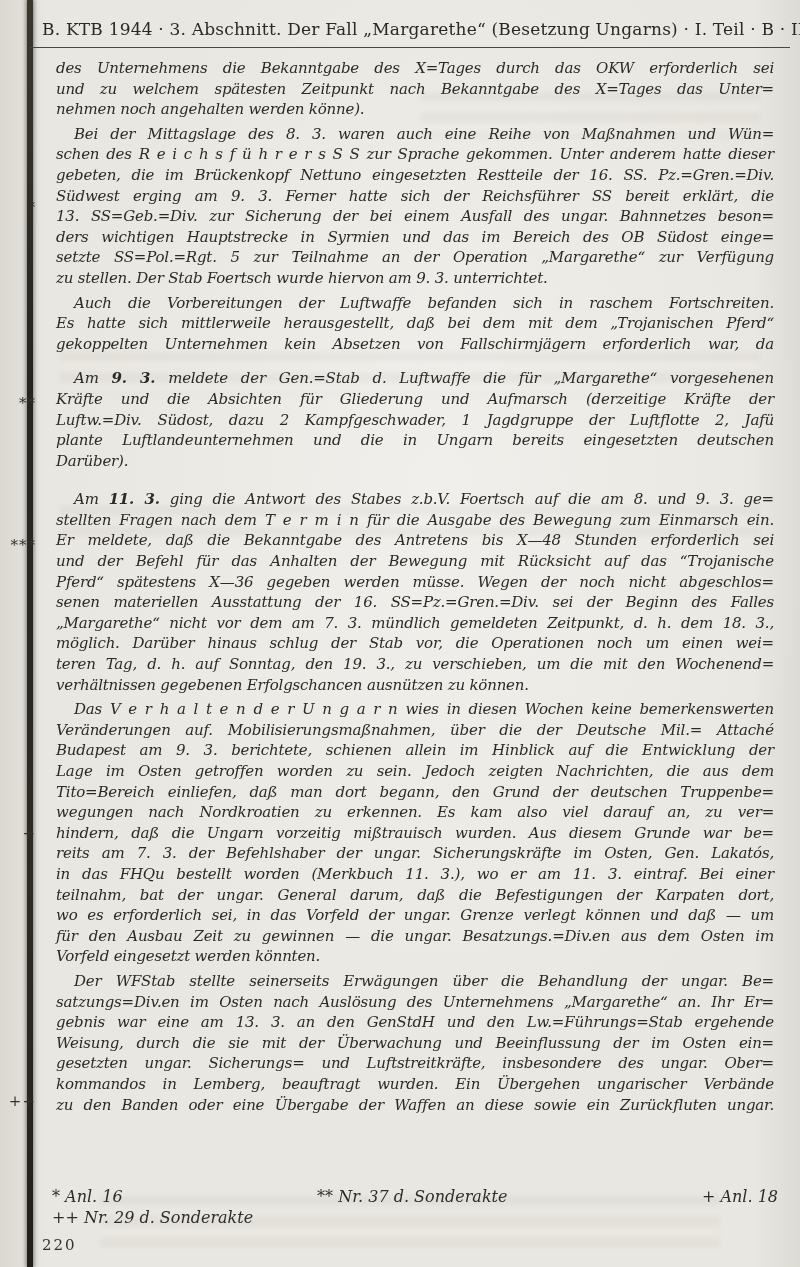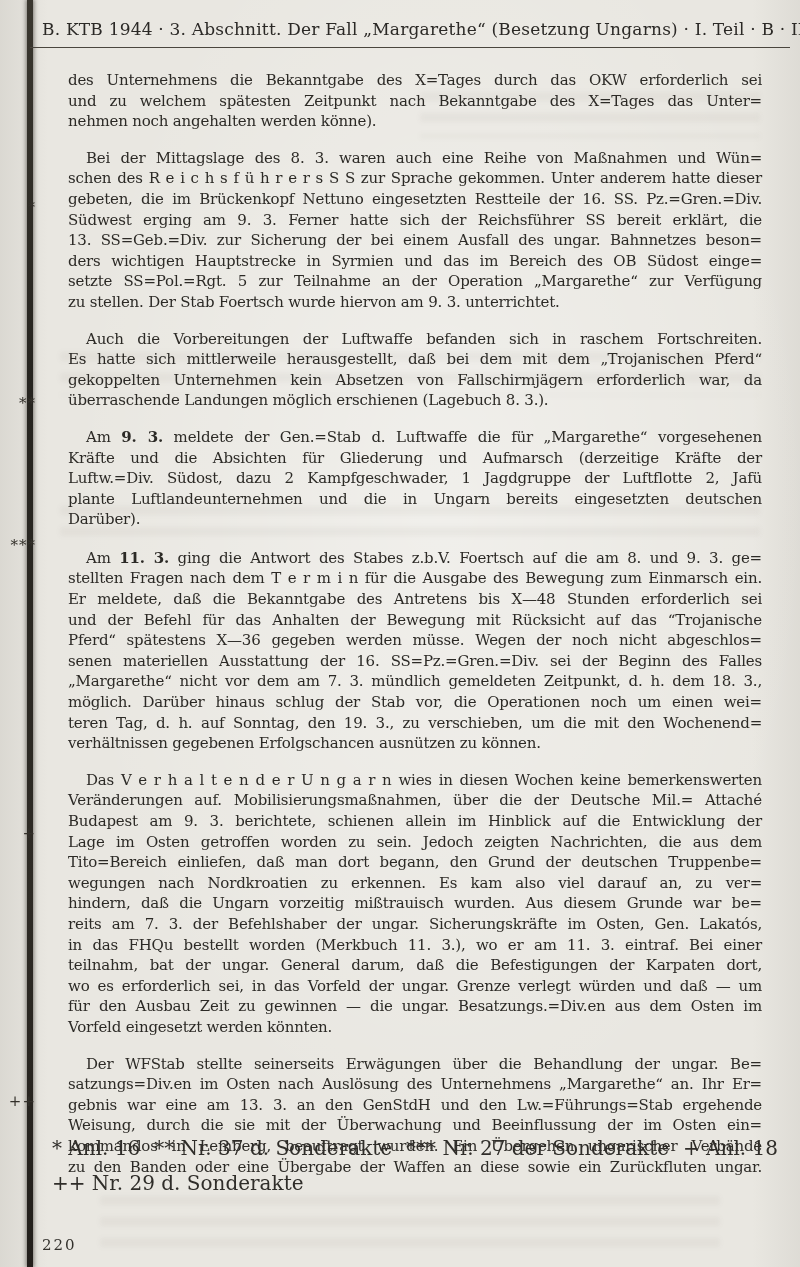--- a/index.html
+++ b/index.html
@@ -26,39 +26,39 @@
   }
   .header-rule{
     position:absolute;left:30px;top:47px;width:760px;height:1px;
     background:#4a463e;
   }
   .body-text{
     position:absolute;left:52px;top:54px;width:726px;
     font-size:15px;line-height:20.6px;letter-spacing:-0.2px;
     color:#2c2a26;
   }
-  .para{margin:16px;}
+  .para{margin:4px;font-style:italic;}
   .line{
     text-align:justify;text-align-last:justify;-moz-text-align-last:justify;
     min-height:20.6px;
   }
   .line.last{text-align-last:left;-moz-text-align-last:left;}
   .line.last.fulljust{text-align-last:justify;-moz-text-align-last:justify;}
   .line.first{text-indent:18px;}
   .line b{font-weight:700;}
   .margin-mark{
     position:absolute;left:2px;width:34px;text-align:right;
     font-size:15px;letter-spacing:1px;color:#33302a;
   }
   .footnotes{
-    position:absolute;left:52px;top:1138px;width:726px;
-    font-size:20px;line-height:21px;color:#2f2d29;
+    position:absolute;left:52px;top:1186px;width:726px;
+    font-style:italic;font-size:16px;line-height:21px;color:#2f2d29;
   }
   .fn-row1{display:flex;justify-content:space-between;}
-  .fn-row2{margin-top:14px;}
+  .fn-row2{margin-top:0;}
   .page-number{
     position:absolute;left:42px;top:1236px;
     font-size:15px;letter-spacing:2px;color:#33312c;
   }
   
   .showthrough{
     position:absolute;pointer-events:none;opacity:0.55;
     background:repeating-linear-gradient(180deg, rgba(125,118,105,0.12) 0px, rgba(125,118,105,0.12) 9px, rgba(125,118,105,0) 9px, rgba(125,118,105,0) 21px);
     filter:blur(2.5px);
   }
@@ -99,21 +99,20 @@
         <div class="line">Südwest erging am 9. 3. Ferner hatte sich der Reichsführer SS bereit erklärt, die</div>
         <div class="line">13. SS=Geb.=Div. zur Sicherung der bei einem Ausfall des ungar. Bahnnetzes beson=</div>
         <div class="line">ders wichtigen Hauptstrecke in Syrmien und das im Bereich des OB Südost einge=</div>
         <div class="line">setzte SS=Pol.=Rgt. 5 zur Teilnahme an der Operation „Margarethe“ zur Verfügung</div>
         <div class="line last">zu stellen. Der Stab Foertsch wurde hiervon am 9. 3. unterrichtet.</div>
       </div>
       <div class="para">
         <div class="line first">Auch die Vorbereitungen der Luftwaffe befanden sich in raschem Fortschreiten.</div>
         <div class="line">Es hatte sich mittlerweile herausgestellt, daß bei dem mit dem „Trojanischen Pferd“</div>
         <div class="line">gekoppelten Unternehmen kein Absetzen von Fallschirmjägern erforderlich war, da</div>
-        <div class="line last">überraschende Landungen möglich erschienen (Lagebuch 8. 3.).</div>
       </div>
       <div class="para" style="margin-top: 14px;">
         <div class="line first">Am <b>9. 3.</b> meldete der Gen.=Stab d. Luftwaffe die für „Margarethe“ vorgesehenen</div>
         <div class="line">Kräfte und die Absichten für Gliederung und Aufmarsch (derzeitige Kräfte der</div>
         <div class="line">Luftw.=Div. Südost, dazu 2 Kampfgeschwader, 1 Jagdgruppe der Luftflotte 2, Jafü</div>
         <div class="line">plante Luftlandeunternehmen und die in Ungarn bereits eingesetzten deutschen</div>
         <div class="line last">Darüber).</div>
       </div>
       <div class="para" style="margin-top: 18px;">
         <div class="line first">Am <b>11. 3.</b> ging die Antwort des Stabes z.b.V. Foertsch auf die am 8. und 9. 3. ge=</div>
@@ -131,39 +130,39 @@
         <div class="line first">Das V e r h a l t e n  d e r  U n g a r n wies in diesen Wochen keine bemerkenswerten</div>
         <div class="line">Veränderungen auf. Mobilisierungsmaßnahmen, über die der Deutsche Mil.= Attaché</div>
         <div class="line">Budapest am 9. 3. berichtete, schienen allein im Hinblick auf die Entwicklung der</div>
         <div class="line">Lage im Osten getroffen worden zu sein. Jedoch zeigten Nachrichten, die aus dem</div>
         <div class="line">Tito=Bereich einliefen, daß man dort begann, den Grund der deutschen Truppenbe=</div>
         <div class="line">wegungen nach Nordkroatien zu erkennen. Es kam also viel darauf an, zu ver=</div>
         <div class="line">hindern, daß die Ungarn vorzeitig mißtrauisch wurden. Aus diesem Grunde war be=</div>
         <div class="line">reits am 7. 3. der Befehlshaber der ungar. Sicherungskräfte im Osten, Gen. Lakatós,</div>
         <div class="line">in das FHQu bestellt worden (Merkbuch 11. 3.), wo er am 11. 3. eintraf. Bei einer</div>
         <div class="line">teilnahm, bat der ungar. General darum, daß die Befestigungen der Karpaten dort,</div>
-        <div class="line">wo es erforderlich sei, in das Vorfeld der ungar. Grenze verlegt würden und daß — um</div>
+        <div class="line">wo es erforderlich sei, in das Vorfeld der ungar. Grenze verlegt können und daß — um</div>
         <div class="line">für den Ausbau Zeit zu gewinnen — die ungar. Besatzungs.=Div.en aus dem Osten im</div>
         <div class="line last">Vorfeld eingesetzt werden könnten.</div>
       </div>
       <div class="para">
         <div class="line first">Der WFStab stellte seinerseits Erwägungen über die Behandlung der ungar. Be=</div>
         <div class="line">satzungs=Div.en im Osten nach Auslösung des Unternehmens „Margarethe“ an. Ihr Er=</div>
         <div class="line">gebnis war eine am 13. 3. an den GenStdH und den Lw.=Führungs=Stab ergehende</div>
         <div class="line">Weisung, durch die sie mit der Überwachung und Beeinflussung der im Osten ein=</div>
+        <div class="line">gesetzten ungar. Sicherungs= und Luftstreitkräfte, insbesondere des ungar. Ober=</div>
         <div class="line">kommandos in Lemberg, beauftragt wurden. Ein Übergehen ungarischer Verbände</div>
         <div class="line last fulljust">zu den Banden oder eine Übergabe der Waffen an diese sowie ein Zurückfluten ungar.</div>
       </div>
     </div>
 
   <div class="footnotes">
     <div class="fn-row1">
       <span>* Anl. 16</span>
       <span>** Nr. 37 d. Sonderakte</span>
-      <span>*** Nr. 27 der Sonderakte</span>
       <span>+ Anl. 18</span>
     </div>
     <div class="fn-row2">++ Nr. 29 d. Sonderakte</div>
   </div>
 
   <div class="page-number">220</div>
 
 </div>
 
 </body></html>

